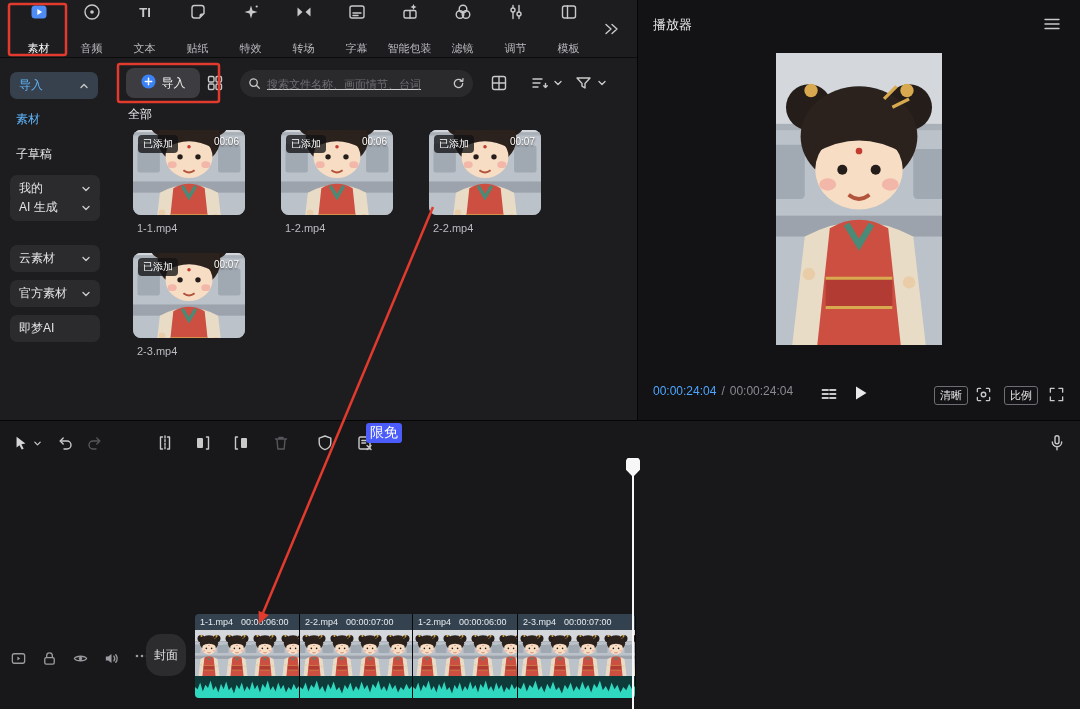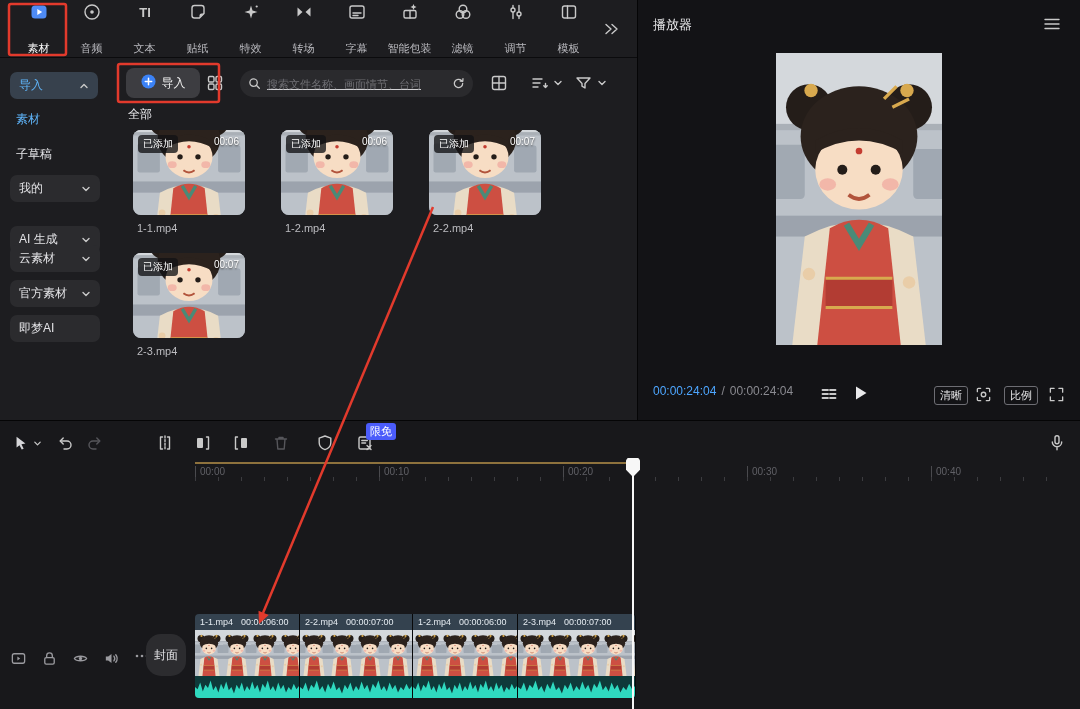--- a/index.html
+++ b/index.html
@@ -50,21 +50,21 @@
   .player-title { position:absolute; left:15px; top:16px; font-size:13px; color:#eaeaec; }
   .preview { position:absolute; left:138px; top:53px; width:166px; height:292px; background:#b9bec4; overflow:hidden; }
   .pctrl { position:absolute; top:384px; display:flex; align-items:center; }
   .time-cur { color:#4da6ff; font-size:12px; }
   .time-sep,.time-total { color:#8a8a90; font-size:12px; }
   .mini-btn { border:1px solid #6d6d73; border-radius:3px; color:#e8e8ea; font-size:11px; padding:1px 5px; cursor:pointer; }
 
   
   .panel-timeline { position:absolute; left:0; top:420px; width:1080px; height:289px; background:#18181b; border-top:1px solid #050506; }
   .tbtn { position:absolute; top:13px; cursor:pointer; }
-  .free-badge { position:absolute; left:366px; top:2px; background:#4b5cfa; color:#fff; font-size:11px; padding:1px 4px; border-radius:3px; }
+  .free-badge { position:absolute; left:366px; top:2px; background:#4b5cfa; color:#fff; font-size:14px; padding:1px 4px; border-radius:3px; }
   .ruler { position:absolute; left:0; top:40px; width:1080px; height:24px; }
   .range-line { position:absolute; left:195px; top:1px; width:440px; height:2px; background:rgba(240,190,90,.55); }
   .rticks { position:absolute; left:195px; top:16px; width:860px; height:4px;
     background:repeating-linear-gradient(to right,#3c3c40 0 1px,transparent 1px 23px); }
   .rlabel { position:absolute; top:5px; font-size:10px; color:#606066; border-left:1px solid #4a4a4e; padding-left:4px; line-height:11px; }
 
   .cover-btn { position:absolute; left:146px; top:213px; width:40px; height:42px; border-radius:15px; background:#2c2c2f;
     display:flex; align-items:center; justify-content:center; font-size:12px; color:#e3e3e6; cursor:pointer; }
   .track { position:absolute; left:195px; top:193px; height:84px; display:flex; }
   .tclip { height:84px; display:flex; flex-direction:column; overflow:hidden; border-right:1px solid rgba(0,0,0,.65); cursor:pointer; }
@@ -247,21 +247,21 @@
     <div class="side-text" style="top:53px;color:#5fb4f8">素材</div>
     <div class="side-text" style="top:88px;color:#e7e7ea">子草稿</div>
     <div class="side-btn" style="top:117px">
       <span>我的</span>
       <span>
           <svg class="ic" width="10" height="10" viewBox="0 0 10 10">
             <path d="M2 3.5 L5 6.5 L8 3.5"></path>
           </svg>
         </span>
     </div>
-    <div class="side-btn" style="top:168px">
+    <div class="side-btn" style="top:136px">
       <span>AI 生成</span>
       <span>
           <svg class="ic" width="10" height="10" viewBox="0 0 10 10">
             <path d="M2 3.5 L5 6.5 L8 3.5"></path>
           </svg>
         </span>
     </div>
     <div class="side-btn" style="top:187px">
       <span>云素材</span>
       <span>
@@ -480,29 +480,20 @@
       </svg>
   </span>
   <span class="free-badge">限免</span>
   <span class="tbtn" style="left:1048px">
     <svg class="ic" width="18" height="18" viewBox="0 0 18 18">
         <rect x="7" y="1.8" width="4" height="8" rx="2"></rect>
         <path d="M4.3 8 a4.7 4.7 0 0 0 9.4 0 M9 12.8 v3"></path>
       </svg>
   </span>
 
-  <div class="ruler">
-    <div class="range-line"></div>
-    <div class="rticks"></div>
-    <span class="rlabel" style="left:195px">00:00</span>
-    <span class="rlabel" style="left:379px">00:10</span>
-    <span class="rlabel" style="left:563px">00:20</span>
-    <span class="rlabel" style="left:747px">00:30</span>
-    <span class="rlabel" style="left:931px">00:40</span>
-  </div>
 
   <div class="track-ctrls">
     <span>
         <svg class="ic" width="17" height="17" viewBox="0 0 18 18" style="stroke:#9a9a9f">
           <rect x="2.5" y="4" width="13" height="10" rx="2"></rect>
           <path d="M7.8 6.8 L10.8 9 L7.8 11.2 Z" fill="#9a9a9f" stroke="none"></path>
         </svg>
       </span>
     <span>
         <svg class="ic" width="17" height="17" viewBox="0 0 18 18" style="stroke:#9a9a9f">

